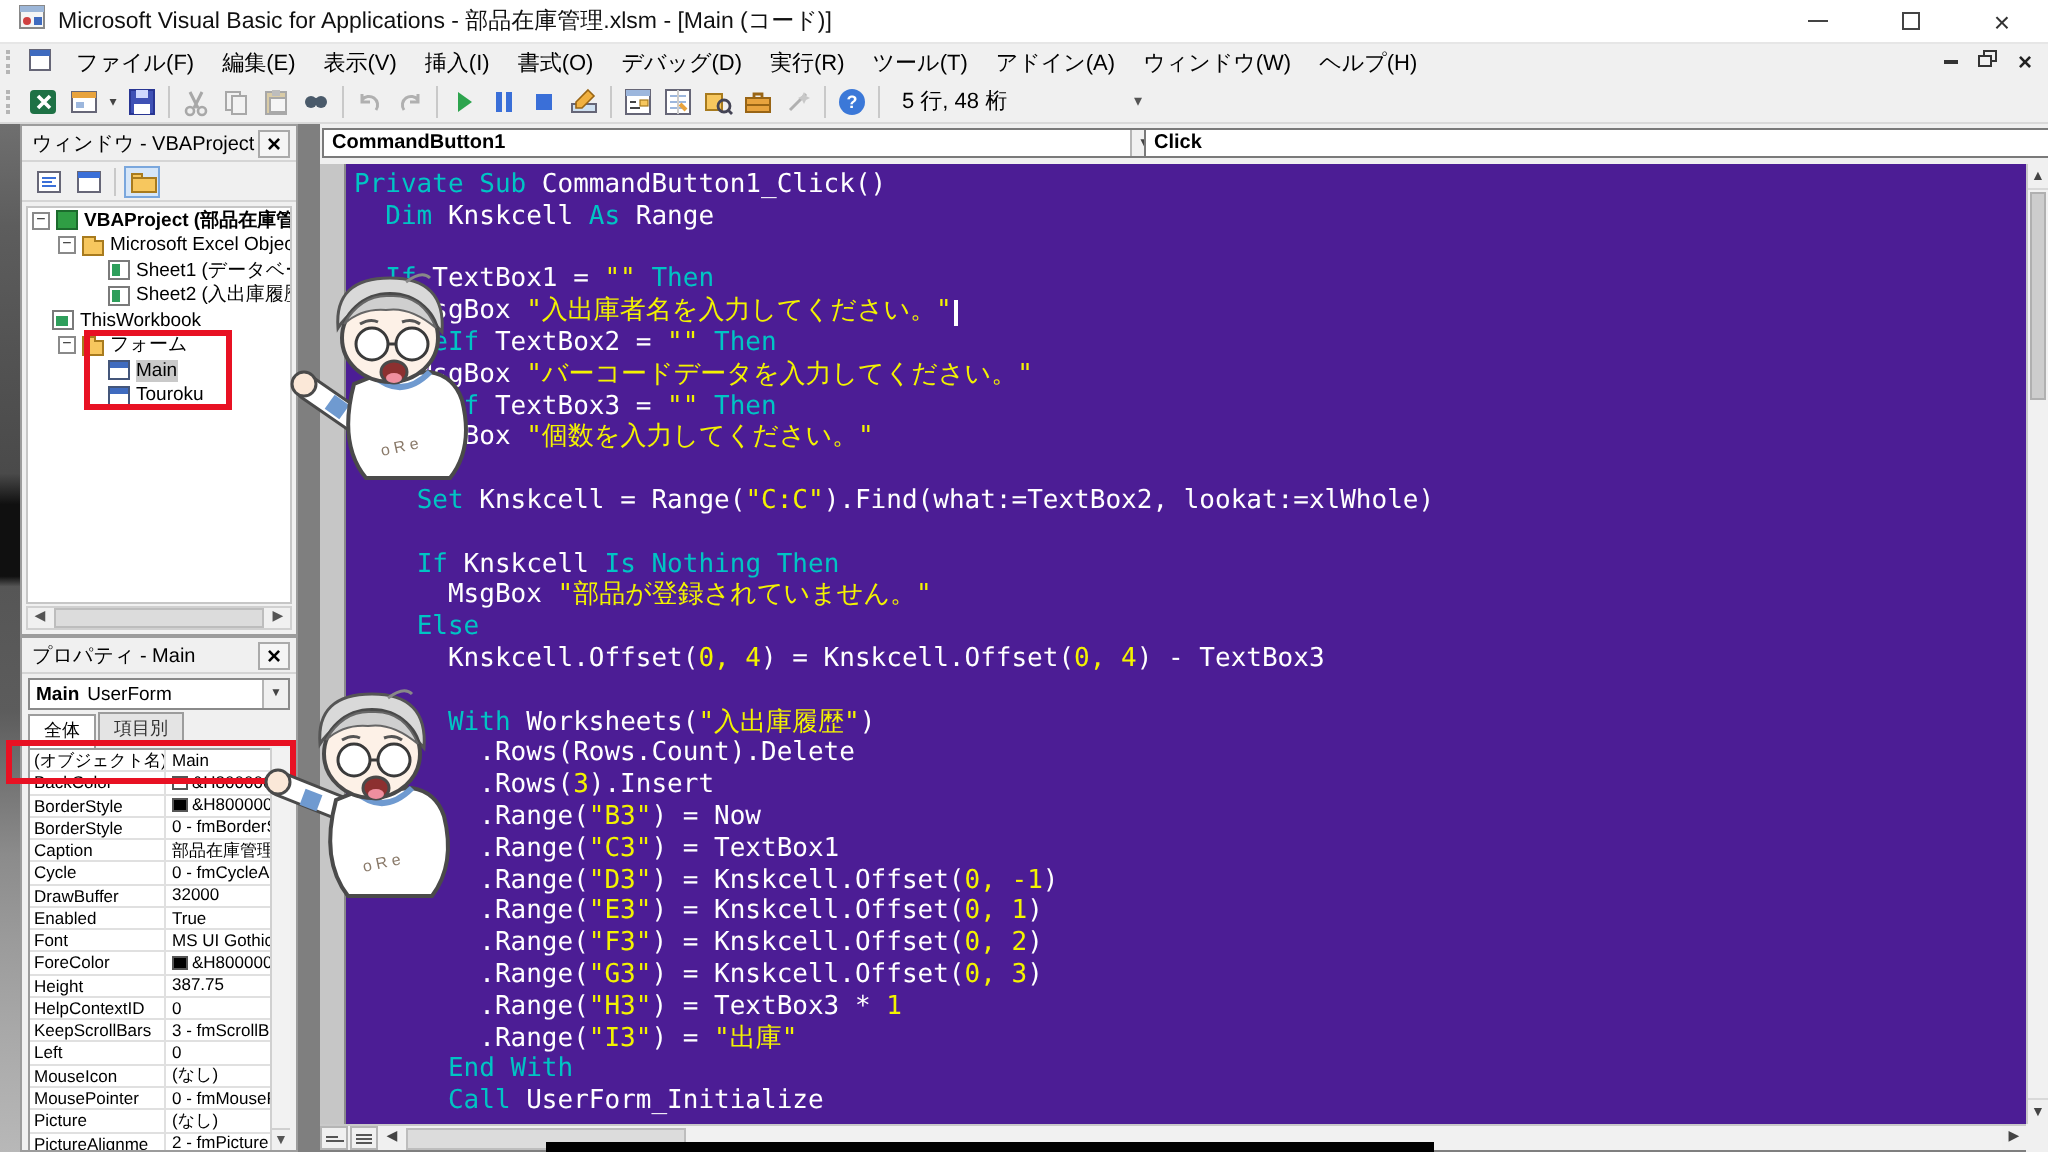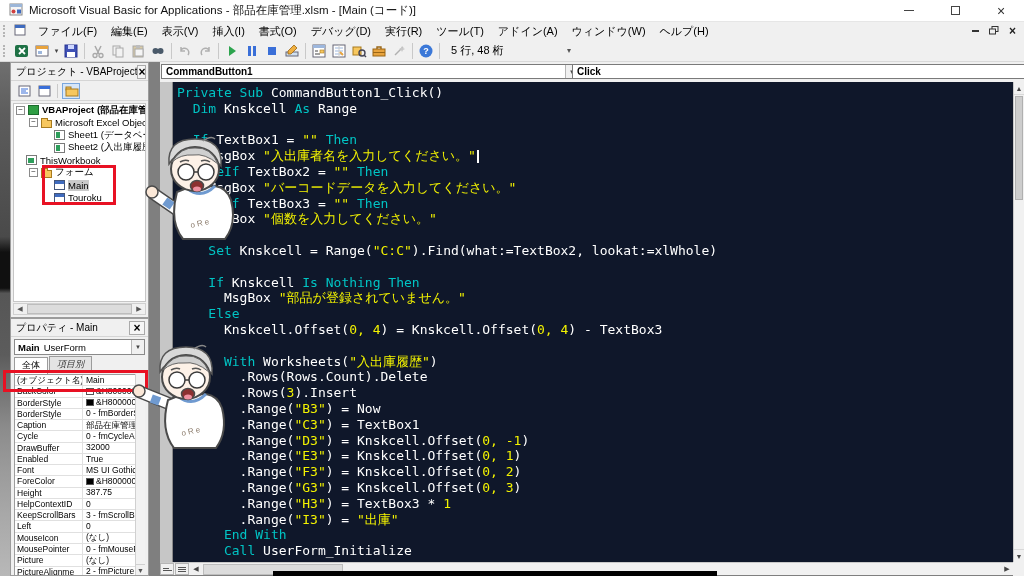--- a/index.html
+++ b/index.html
@@ -67,36 +67,36 @@
   .sbtn { width:12px; height:10px; font-size:7px; line-height:10px; text-align:center; color:#555; background:#f0f0f0; }
   .p-hthumb { flex:1; height:10px; background:#dcdcdc; border:1px solid #bdbdbd; margin:0 1px; }
 
   
   .selector { position:absolute; left:3px; top:20px; right:3px; height:16px; background:#fff; border:1px solid #8a8a8a; display:flex; align-items:center; font-size:9.5px; padding-left:3px; }
   .selector .sel-name { font-weight:bold; margin-right:4px; }
   .dd-arrow { margin-left:auto; width:13px; height:100%; background:#f0f0f0; border-left:1px solid #b5b5b5; font-size:6px; display:flex; align-items:center; justify-content:center; color:#444; }
   .tabs { position:absolute; left:3px; top:38px; right:3px; height:16px; display:flex; align-items:flex-end; font-size:9px; }
   .tab { padding:1px 7px 2px; border:1px solid #9c9c9c; border-bottom:none; margin-right:1px; white-space:nowrap; }
   .tab.active { background:#fff; position:relative; top:1px; }
-  .tab.inactive { background:#e4e4e4; color:#333;font-style:italic; }
+  .tab.inactive { background:#e4e4e4; color:#333; }
   .propgrid { position:absolute; left:3px; top:55px; right:3px; bottom:0; background:#fff; border:1px solid #9c9c9c; border-bottom:none; overflow:hidden; }
   .prow { display:flex; height:11.28px; font-size:8.5px; border-bottom:1px solid #e0e0e0; align-items:flex-end; }
   .pname { width:68px; flex:none; border-right:1px solid #e0e0e0; padding-left:2px; white-space:nowrap; overflow:hidden; height:100%; line-height:11px; }
   .pval { flex:1; padding-left:3px; white-space:nowrap; overflow:hidden; display:flex; align-items:center; height:100%; line-height:11px; }
   .swatch { width:8px; height:7px; border:1px solid #555; margin-right:2px; flex:none; }
   .prop-vscroll { position:absolute; right:3px; top:55px; bottom:0; width:10px; background:#f2f2f2; border-left:1px solid #d0d0d0; }
   .prop-vscroll .down { position:absolute; bottom:0; left:0; right:0; height:11px; font-size:7px; text-align:center; line-height:11px; color:#555; background:#f0f0f0; border-top:1px solid #d0d0d0; }
 
   
   .combo-row { position:absolute; left:160px; top:62px; width:864px; height:20px; background:#f0f0f0; }
   .combo { position:absolute; top:2px; height:15px; background:#fff; border:1px solid #7a7a7a; display:flex; align-items:center; font-size:10px; font-weight:bold; padding-left:4px; }
   #combo-object { left:1px; width:418px; }
   #combo-event { left:412px; width:493px; }
 
-  .code-area { position:absolute; left:160px; top:82px; width:853px; height:480px; background:#0f172a; overflow:hidden; }
+  .code-area { position:absolute; left:160px; top:82px; width:853px; height:480px; background:#4c1d95; overflow:hidden; }
   .margin-bar { position:absolute; left:0; top:0; width:13px; height:100%; background:#c6c6c6; border-right:1px solid #8a8a8a; }
   .code-lines { position:absolute; left:17px; top:3px; right:0; font-family:"DejaVu Sans Mono",monospace; font-size:13px; line-height:15.8px; }
   .cline { white-space:pre; height:15.8px; overflow:hidden; }
   .sg-k { color:#00C4C4; }
   .sg-y { color:#F3F300; }
   .sg-w { color:#FFFFFF; }
   .caret { display:inline-block; width:2px; height:13px; background:#fff; vertical-align:text-bottom; margin-left:1px; }
 
   .vscroll { position:absolute; left:1013px; top:82px; width:11px; height:480px; background:#f1f1f1; border-left:1px solid #c9c9c9; }
   .vs-up,.vs-down { position:absolute; left:0; width:10px; height:13px; font-size:7px; text-align:center; line-height:13px; color:#444; background:#f0f0f0; }
@@ -312,21 +312,21 @@
     </span>
   <span class="tsep"></span>
   <span class="tstatus">5 行, 48 桁</span>
   <span class="tb-overflow">▾</span>
 </div>
 
 <div class="left-strip"></div>
 
 <div class="panel" id="project-panel">
   <div class="p-head">
-    <span>プロジェクト - VBAProject</span>
+    <span>ウィンドウ - VBAProject</span>
     <span class="p-close">×</span>
   </div>
   <div class="p-tools">
     <span class="pti">
         <svg width="15" height="15">
           <rect x="2" y="3" width="11" height="10" fill="#fff" stroke="#667"></rect>
           <path d="M4 6 h7 M4 8 h5 M4 10 h7" stroke="#3a6fd8" stroke-width="1"></path>
         </svg>
       </span>
     <span class="pti">

